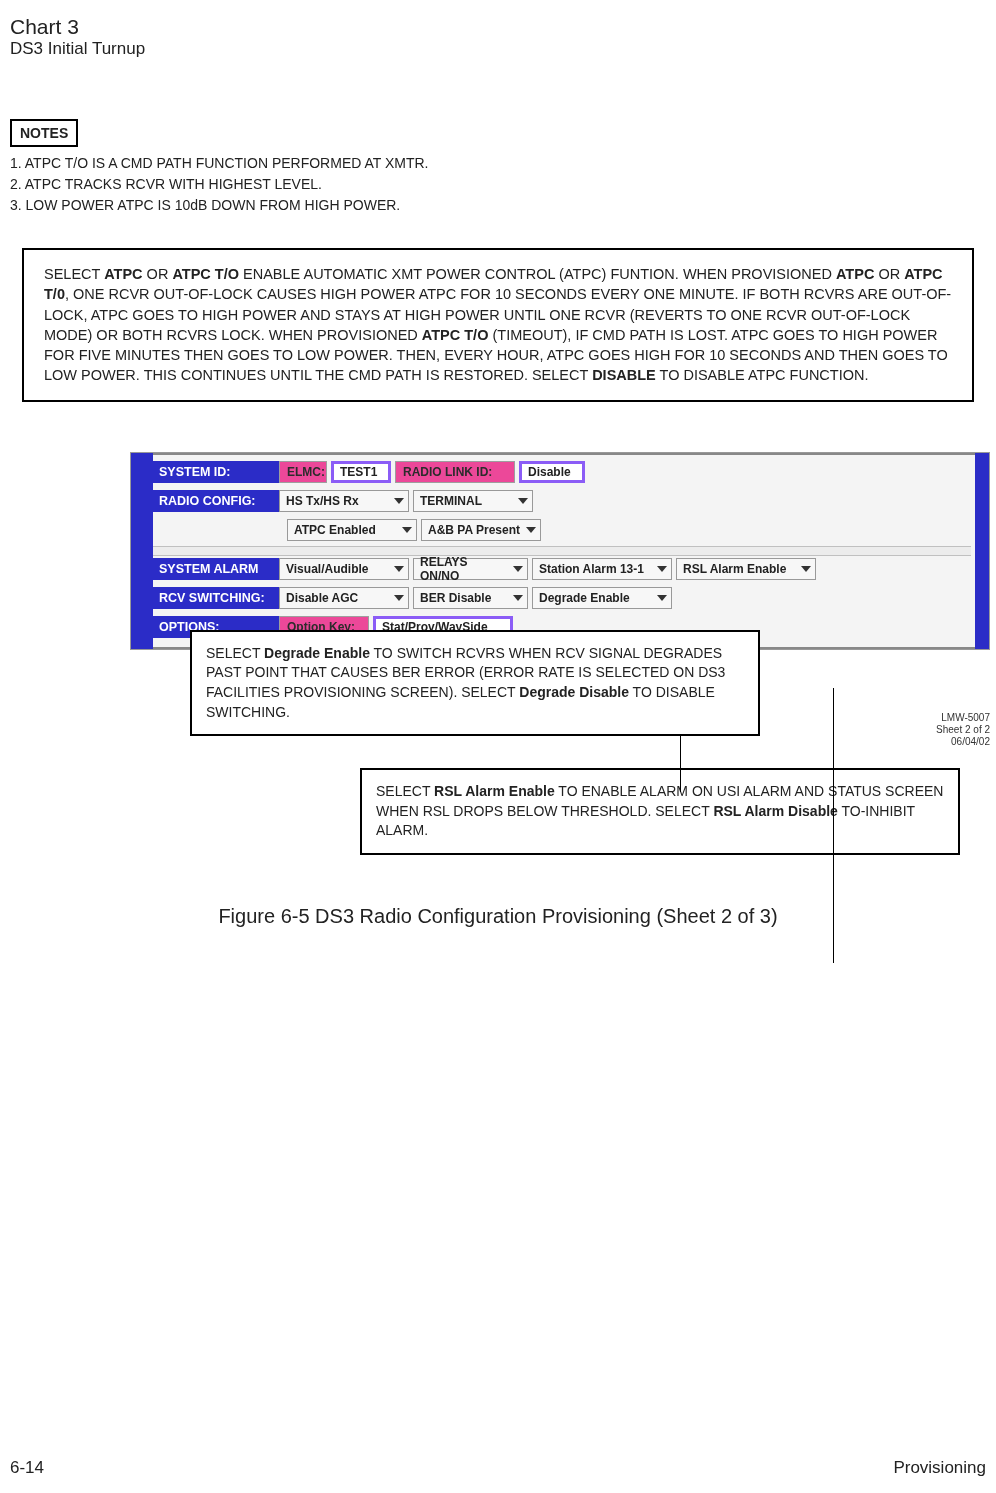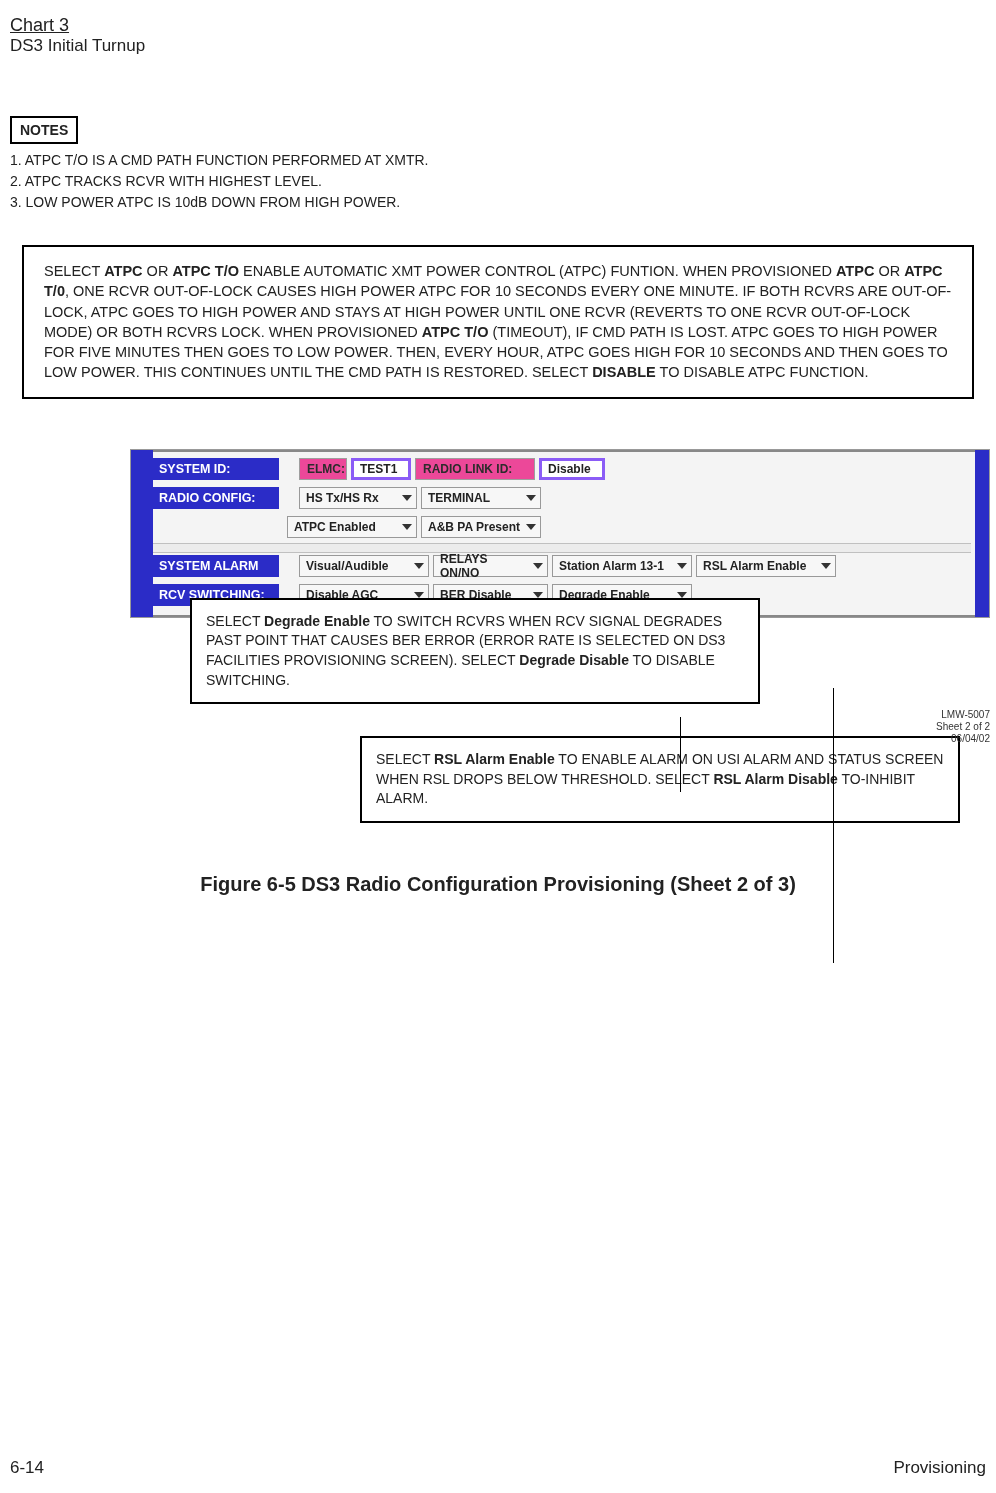--- a/index.html
+++ b/index.html
@@ -8,21 +8,21 @@
     padding: 15px 10px;
     font-family: Arial, Helvetica, sans-serif;
     font-size: 13px;
     color: #222;
     width: 996px;
     height: 1493px;
     position: relative;
     background: #fff;
   }
   .top-row { display:flex; justify-content:space-between; margin-bottom: 60px; }
-  .chart-title { font-family: "Trebuchet MS", Arial, sans-serif; font-size: 18px; text-decoration: underline; }
+  .chart-title { font-family: "Trebuchet MS", Arial, sans-serif; font-size: 21px; }
   .chart-sub { font-family: "Trebuchet MS", Arial, sans-serif; font-size: 17px; }
   .doc-num { text-align:right; font-family: "Trebuchet MS", Arial, sans-serif; font-size: 17px;}
   .issue { text-align:right; font-family: "Trebuchet MS", Arial, sans-serif; font-size: 17px;}
 
   .notes-box {
     border: 2px solid #000;
     display: inline-block;
     padding: 4px 8px;
     font-weight: bold;
     font-size: 14px;
@@ -63,21 +63,21 @@
   .grey-gap { height: 10px; background: #ececec; border-top:1px solid #c0c0c0; border-bottom:1px solid #c0c0c0; }
   .row { display:flex; align-items:center; height:26px; margin-bottom:3px; }
   .row-label {
     width: 126px;
     height: 22px;
     background: #2b2cc7;
     color: #fff;
     font-weight: 600;
     font-size: 12.5px;
     padding: 3px 6px;
-    margin-right: 20px;
+    margin-right: 0;
     display:flex; align-items:center;
   }
   .row-label.pad { margin-left:0px; }
   .empty-label { width: 126px; margin-right:8px;}
   .grey-chip {
     height: 22px;
     background: #ec4899;
     border: 1px solid #9e9e9e;
     font-weight: bold;
     font-size: 12px;
@@ -111,21 +111,21 @@
     color:#333;
   }
   .mid-callout { border:2px solid #000; background:#fff; padding:12px 14px; font-size:14px; line-height:1.4; }
   .mid-callout-wrap1 { margin: -20px 0 0 180px; width: 570px; position:relative; z-index:5;}
   .mid-callout-wrap2 { margin: 32px 0 0 350px; width: 600px; }
 
   .fig-title {
     text-align:center;
     font-family: "Trebuchet MS", Arial, sans-serif;
     font-size: 20px;
-    font-weight:700;
+    font-weight:400;
     margin-top: 50px;
   }
   .foot { position:absolute; bottom:15px; left:10px; right:10px; display:flex; justify-content:space-between; font-family:"Trebuchet MS", Arial, sans-serif; font-size:17px;}
 
   
   .leader { position:absolute; border-left: 1.5px solid #000; }
 </style>
 </head>
 <body>
 
@@ -165,21 +165,21 @@
         <div class="row-label pad">SYSTEM ID:</div>
         <div class="grey-chip" style="width:48px">ELMC:</div>
         <div class="val" style="width:60px">TEST1</div>
         <div class="grey-chip radio">RADIO LINK ID:</div>
         <div class="val" style="width:66px">Disable</div>
       </div>
 
 
       <div class="row">
         <div class="row-label pad">RADIO CONFIG:</div>
-        <div class="sel" style="width:118px">
+        <div class="sel" style="width:130px">
             <span>HS Tx/HS Rx</span>
             <span class="tri"></span>
           </div>
         <div class="sel" style="width:120px">
             <span>TERMINAL</span>
             <span class="tri"></span>
           </div>
       </div>
 
       <div class="row">
@@ -225,20 +225,25 @@
         <div class="sel" style="width:115px">
             <span>BER Disable</span>
             <span class="tri"></span>
           </div>
         <div class="sel" style="width:140px">
             <span>Degrade Enable</span>
             <span class="tri"></span>
           </div>
       </div>
 
+      <div class="row">
+        <div class="row-label pad">OPTIONS:</div>
+        <div class="grey-chip" style="width:90px">Option Key:</div>
+        <div class="val" style="width:140px">Stat/Prov/WaySide</div>
+      </div>
 
     </div>
     <div class="blue-bar-r"></div>
   </div>
 
   <div class="leader-note">
     <div>LMW-5007</div>
     <div>Sheet 2 of 2</div>
     <div>06/04/02</div>
   </div>

